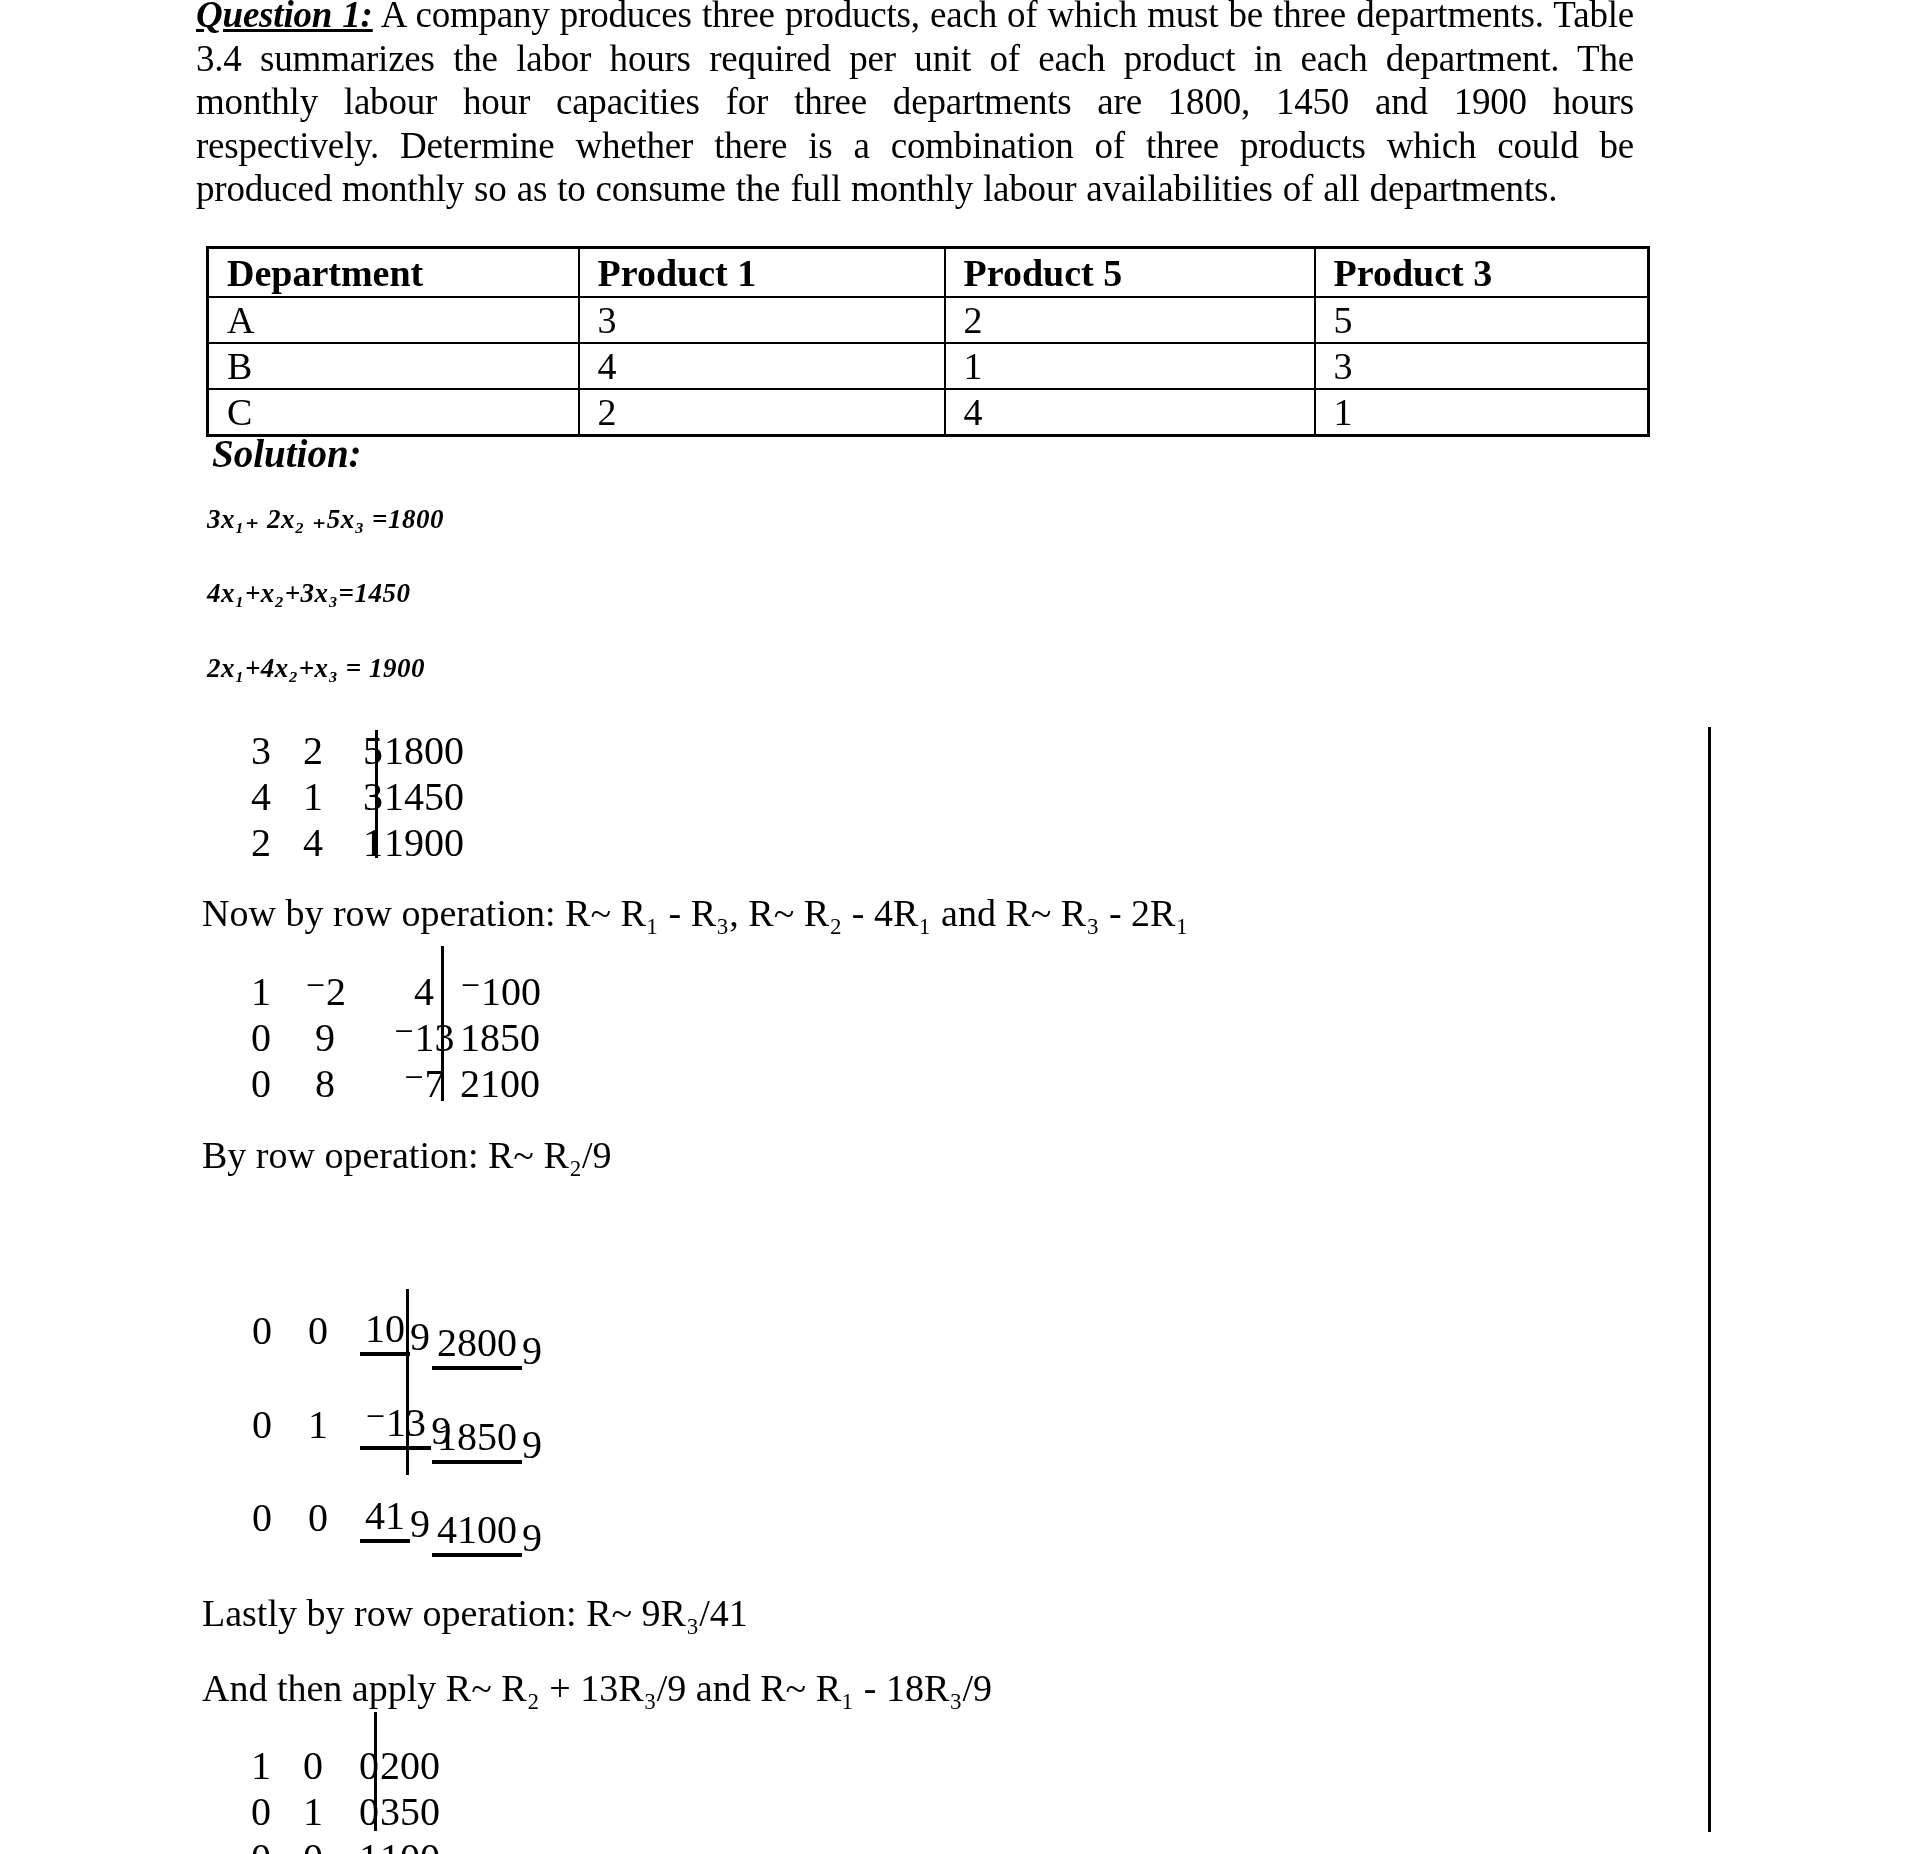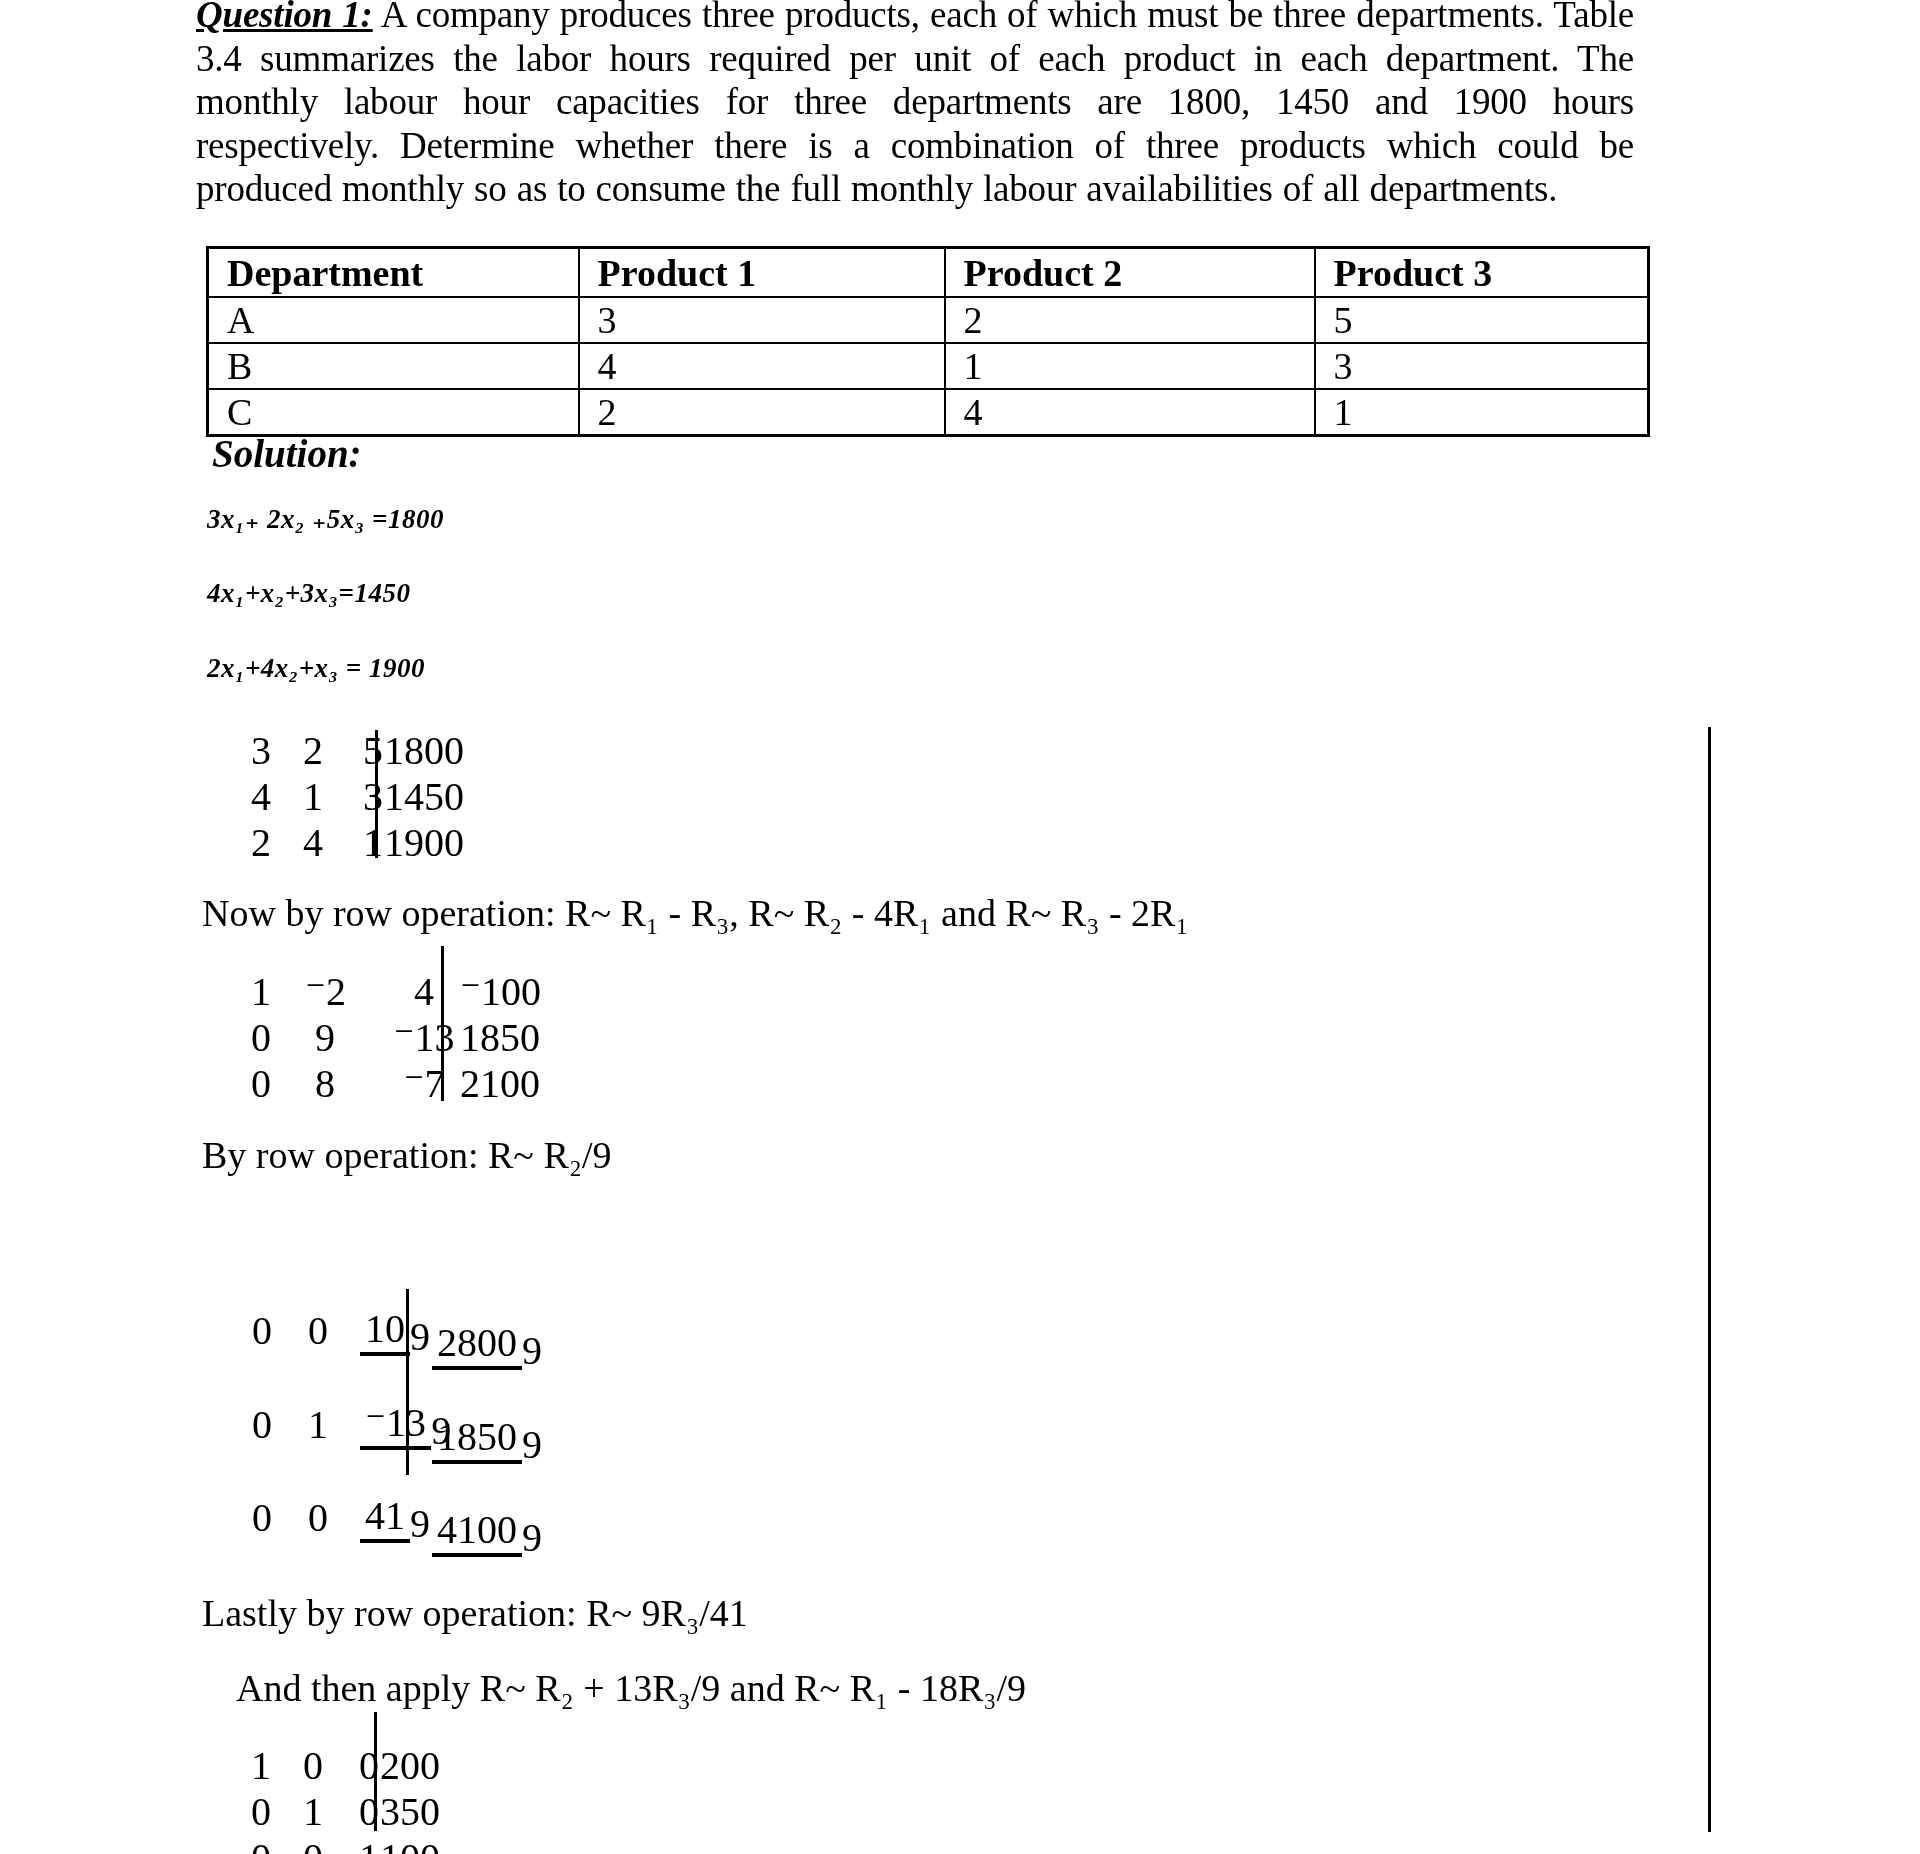--- a/index.html
+++ b/index.html
@@ -48,21 +48,21 @@
     letter-spacing:0.5px; white-space:nowrap;
   }
   .eq1 { top:503px; } .eq2 { top:578px; } .eq3 { top:653px; }
 
   
   .step {
     position:absolute; left:202px;
     font-size:38px; white-space:nowrap;
   }
   .s1 { top:891px; } .s2 { top:1133px; } .s3 { top:1208px; }
-  .s4 { top:1591px; } .s5 { top:1666px;margin-left:34px; }
+  .s4 { top:1591px; } .s5 { top:1666px; }
 
   
   .matrix { position:absolute; font-size:40px; }
   .mrow { display:flex; align-items:center; }
   .mc { display:inline-block; text-align:center; white-space:nowrap; }
 
   .m1 { left:250px; top:727px; }
   .m1 .mrow { height:46.3px; }
   .m1 .mc:nth-child(1){ width:22px; }
   .m1 .mc:nth-child(2){ width:22px; margin-left:30px; }
@@ -114,21 +114,21 @@
     <colgroup>
       <col style="width:371px">
         <col style="width:366px">
         <col style="width:370px">
         <col style="width:334px">
     </colgroup>
     <thead>
       <tr>
         <th>Department</th>
         <th>Product 1</th>
-        <th>Product 2</th>
+        <th>Product 5</th>
         <th>Product 3</th>
       </tr>
     </thead>
     <tbody>
       <tr>
         <td>A</td>
         <td>3</td>
         <td>2</td>
         <td>5</td>
       </tr>

